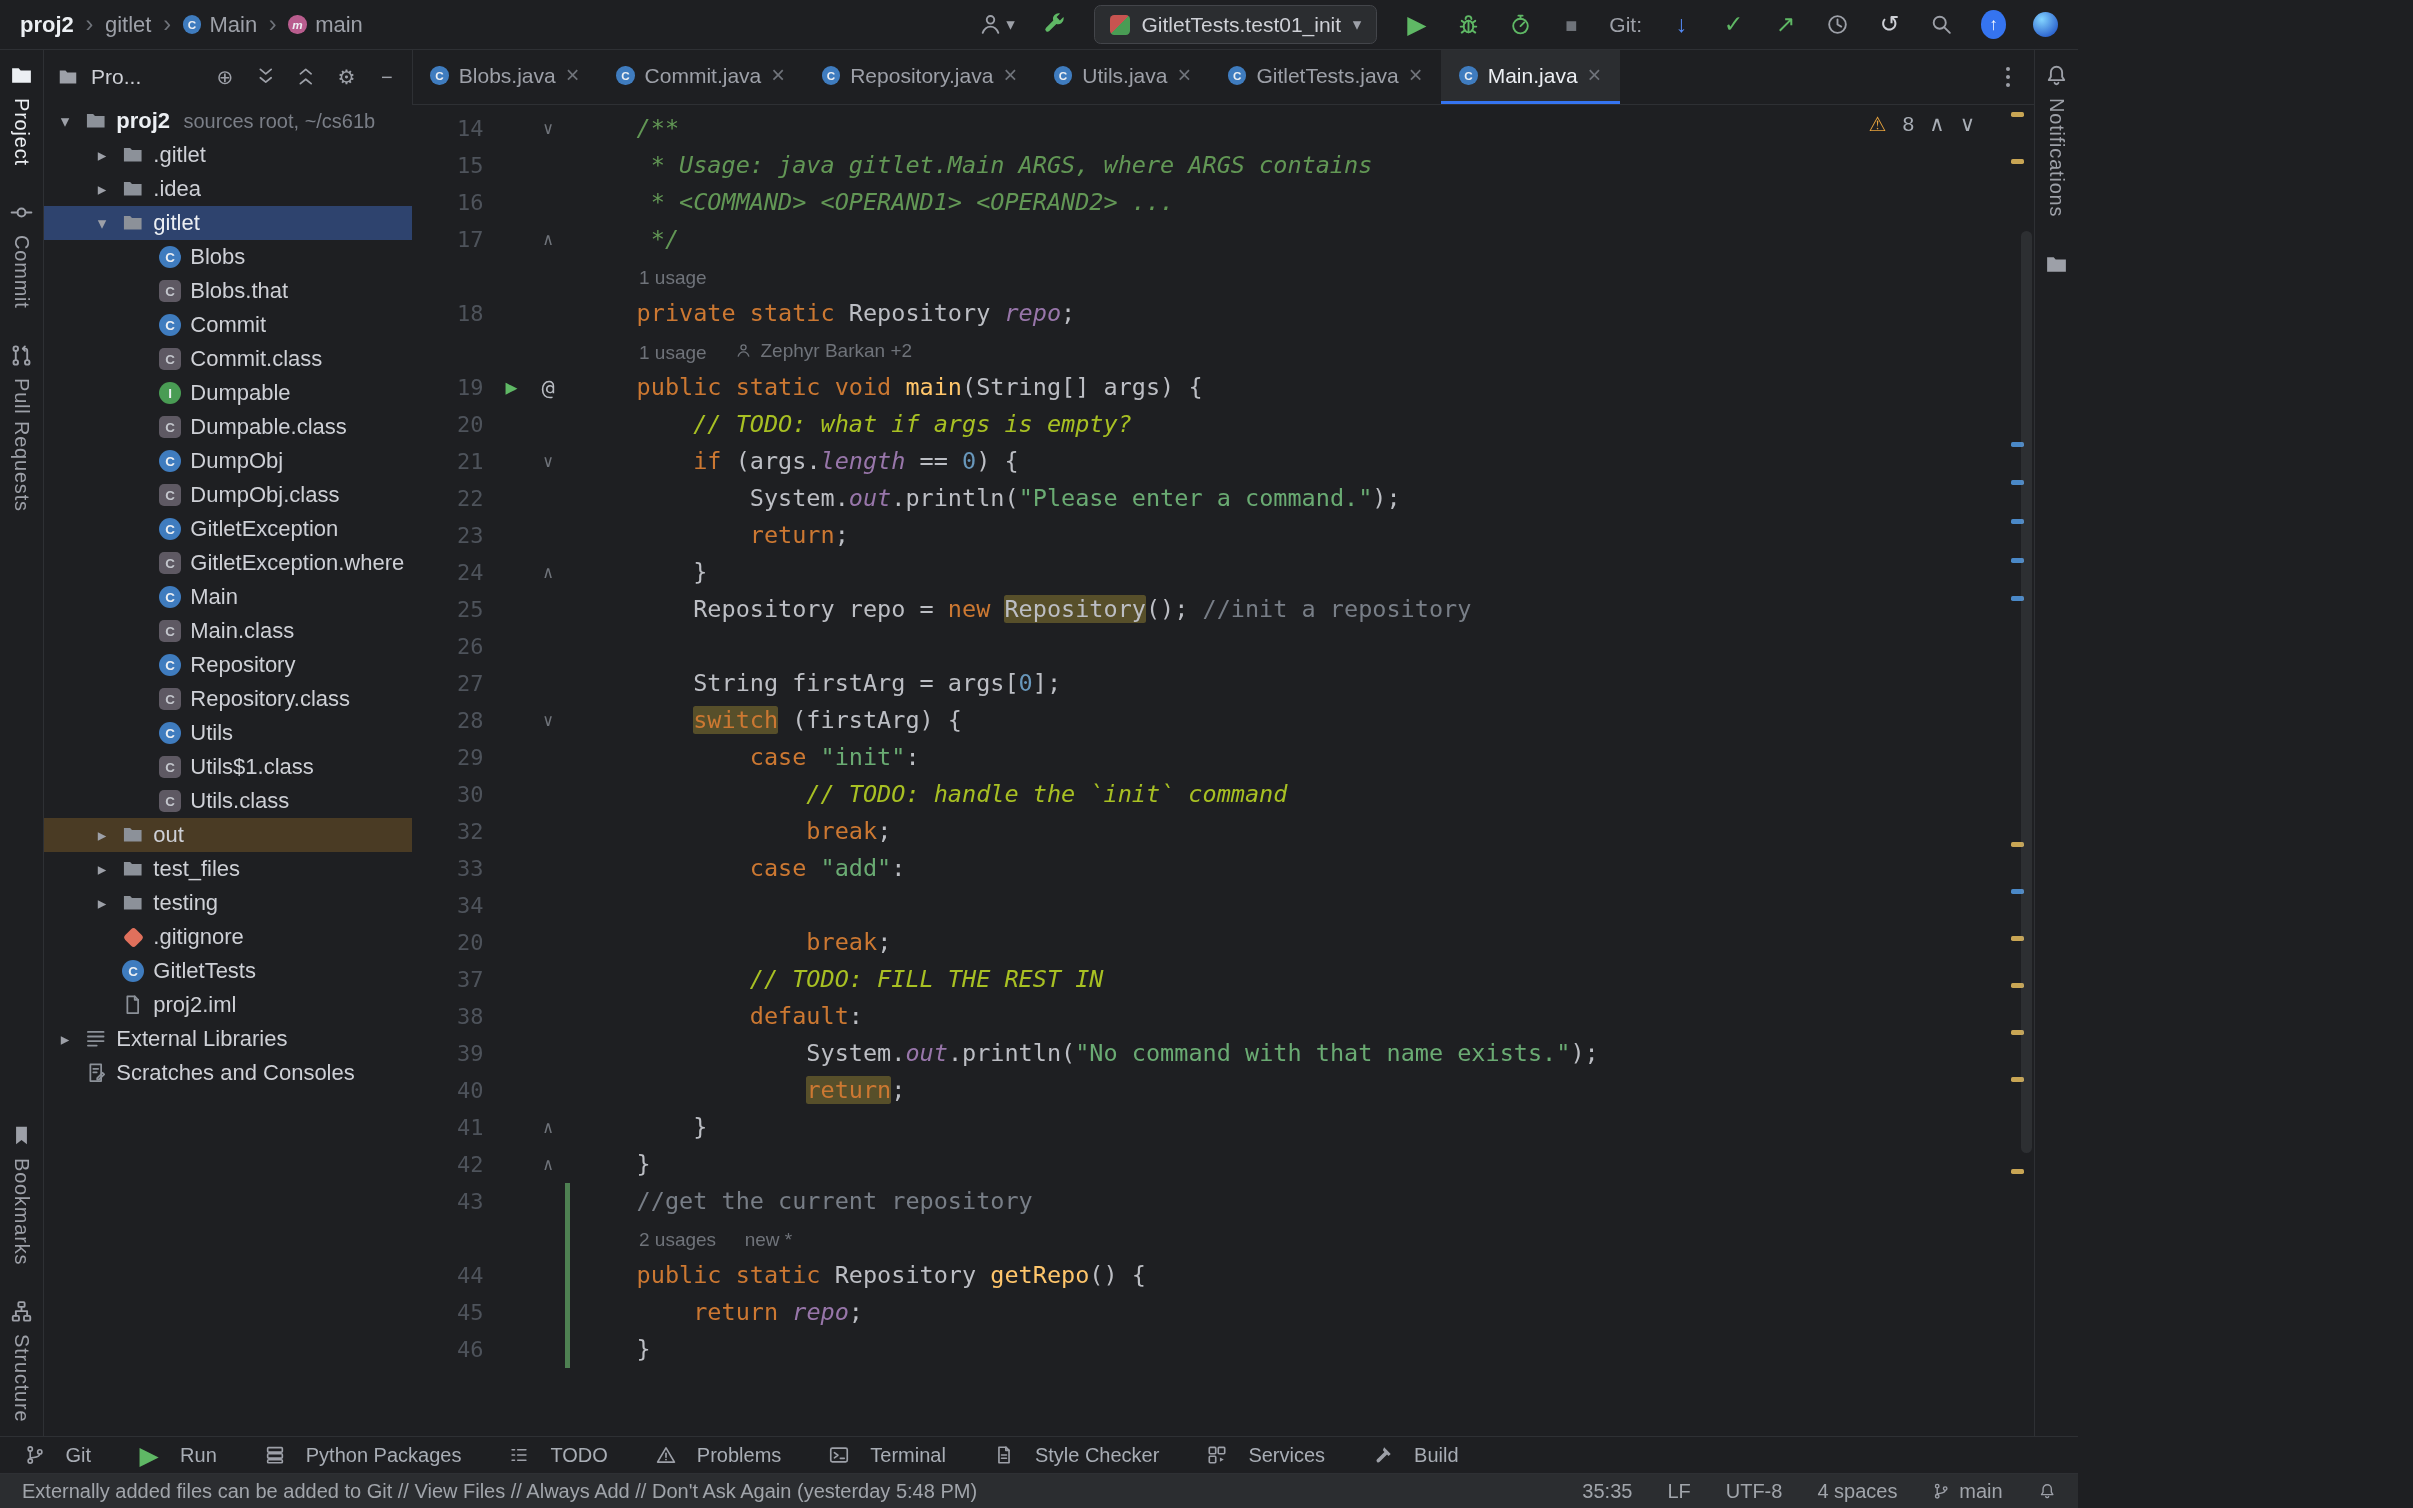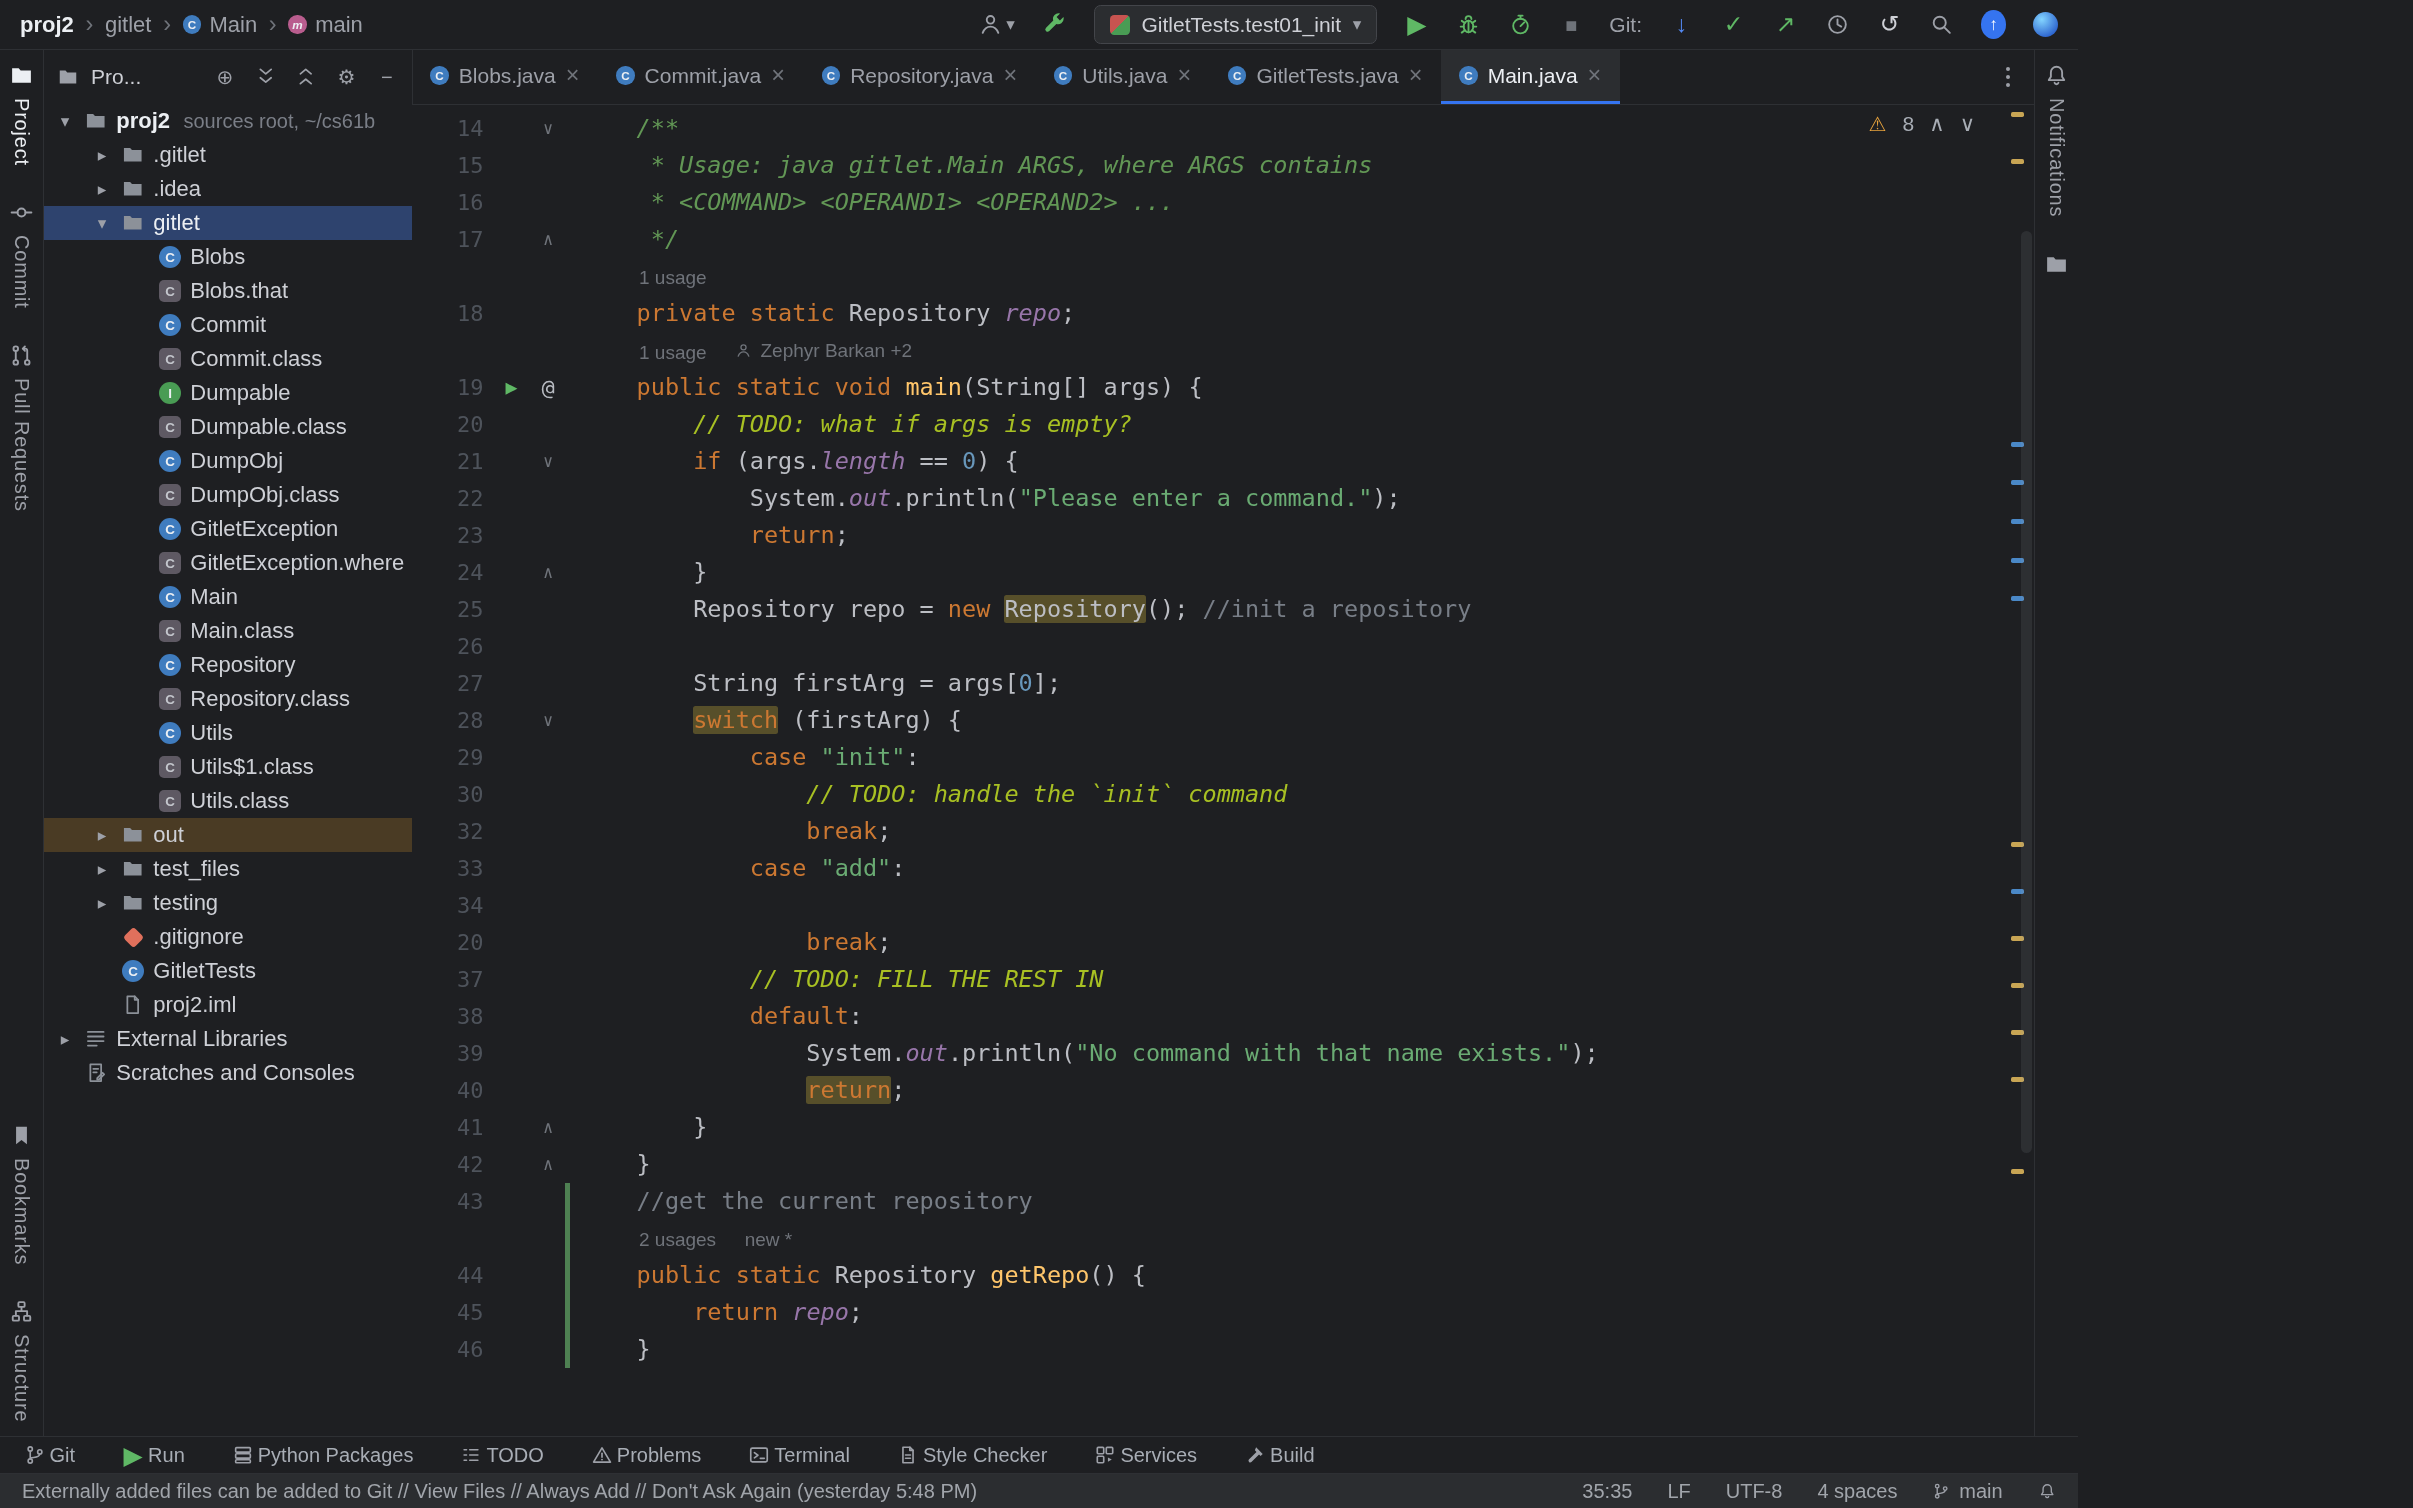--- a/index.html
+++ b/index.html
@@ -119,21 +119,21 @@
     color:#A8ADB5;font-size:21px;font-family:"Liberation Sans",sans-serif;}
   .stripeMarks{position:absolute;right:10px;top:0;bottom:0;width:13.4px;}
   .mark{position:absolute;right:0;width:13.4px;height:5px;border-radius:1.7px;}
   .vthumb{position:absolute;right:1.7px;width:11.7px;top:126px;height:922px;border-radius:5.9px;
     background:rgba(160,165,175,.12);}
 
   
   .toolbar{position:absolute;left:0;right:0;bottom:35px;height:37px;display:flex;align-items:center;gap:47px;
     padding:0 23.5px;box-sizing:border-box;border-top:0.8px solid #2E3034;background:#1E1F22;
     font-size:20px;color:#A8ADB5;}
-  .tool-item{display:flex;align-items:center;gap:4px;}
+  .tool-item{display:flex;align-items:center;gap:20px;}
   .statusbar{position:absolute;left:0;right:0;bottom:0;height:35px;background:#2B2D30;display:flex;
     align-items:center;padding:0 22px;box-sizing:border-box;font-size:20px;color:#A1A5AB;
     border-top:0.8px solid #2E3034;}
   .sb-right{margin-left:auto;display:flex;gap:35px;align-items:center;}
   .sb-branch{display:inline-flex;align-items:center;gap:8.4px;}
 </style>
 </head>
 <body>
 
 <div class="app">

